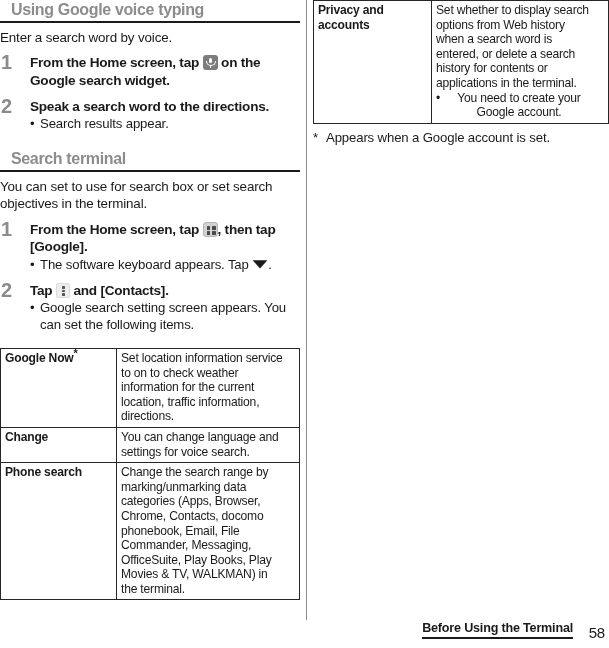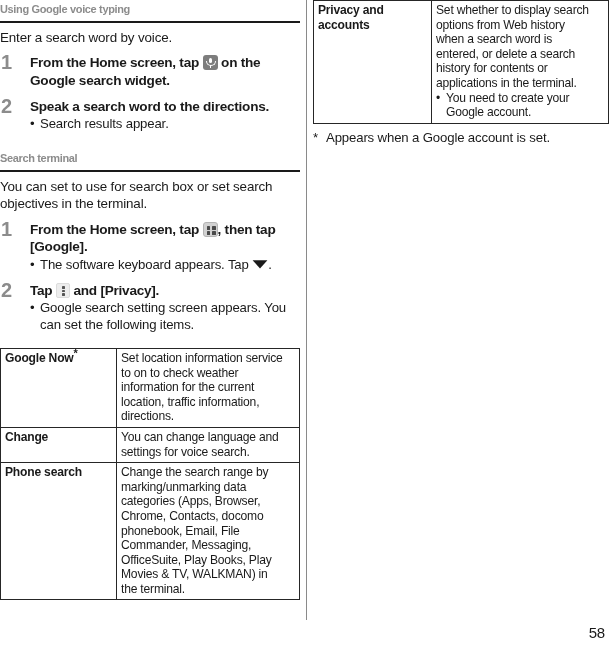--- a/index.html
+++ b/index.html
@@ -35,26 +35,26 @@
   .col-divider {
     position: absolute;
     left: 306px;
     top: 0;
     width: 1px;
     height: 620px;
     background: #8a8a8a;
   }
   
   .section-head {
-    font-size: 11px;
+    font-size: 16px;
     font-weight: bold;
     color: #8c8c8c;
     letter-spacing: -0.35px;
     line-height: 19px;
-    padding: 0 0 2px 0;
+    padding: 0 0 2px 11px;
     margin: 0;
     border-bottom: 2.2px solid #1a1a1a;
   }
   .lead {
     font-size: 13.4px;
     line-height: 17.4px;
     margin: 6px 0 0 0;
     letter-spacing: -0.15px;
   }
   
@@ -206,20 +206,21 @@
     line-height: 0;
   }
   .cellbullets {
     margin: 0;
     padding: 0;
     list-style: none;
   }
   .cellbullets li {
     position: relative;
     padding-left: 10px;
+    text-align: center;
   }
   .cellbullets li::before {
     content: "\2022";
     position: absolute;
     left: 0;
     top: 0;
   }
   
   .footnote {
     margin-top: 6px;
@@ -316,21 +317,21 @@
       </ul>
     </div>
 
     <div class="step">
       <span class="step-num">2</span>
       <p class="step-title">
         <span>Tap</span>
         <span class="ic ic-menu">
           <i></i><i></i><i></i>
         </span>
-        <span>and [Privacy].</span>
+        <span>and [Contacts].</span>
       </p>
       <ul class="bullets">
         <li>Google search setting screen appears. You can set the following items.</li>
       </ul>
     </div>
 
     <table class="spec" style="margin-top:14px;">
       <tbody>
         <tr>
           <td class="k"><span>Google Now</span><sup class="star">*</sup></td>
@@ -366,16 +367,17 @@
     </table>
 
     <p class="footnote">
       <span class="mark">*</span>
       <span>Appears when a Google account is set.</span>
     </p>
 
   </div>
 
   <div class="footer">
+    <span class="footer-title">Before Using the Terminal</span>
     <span class="footer-page">58</span>
   </div>
 
 </div>
 
 </body></html>

